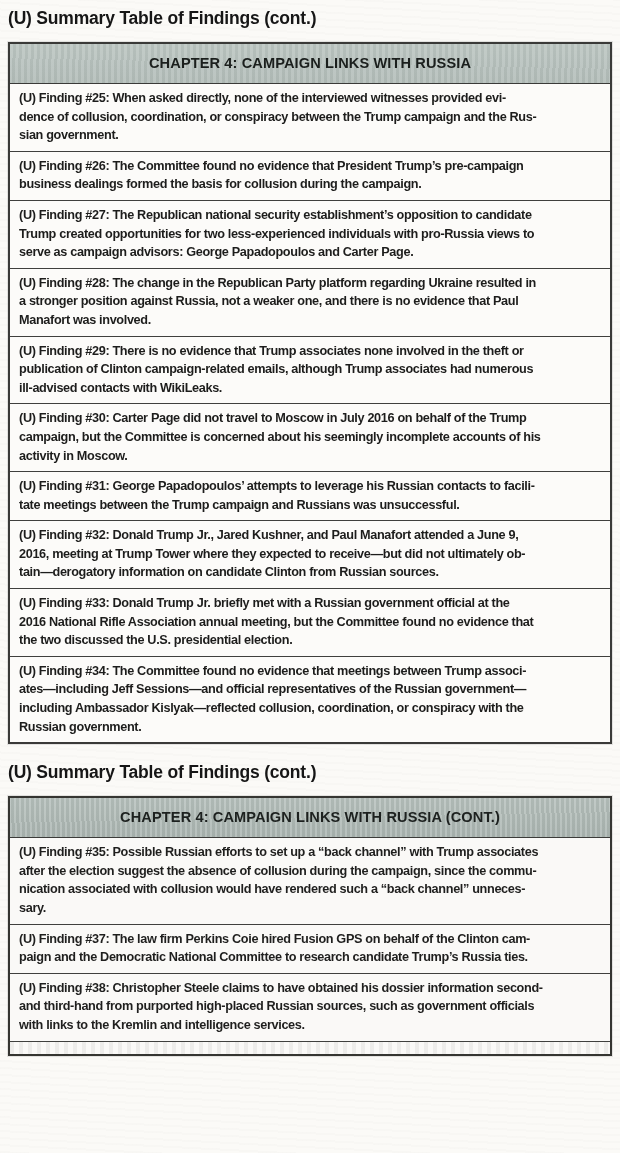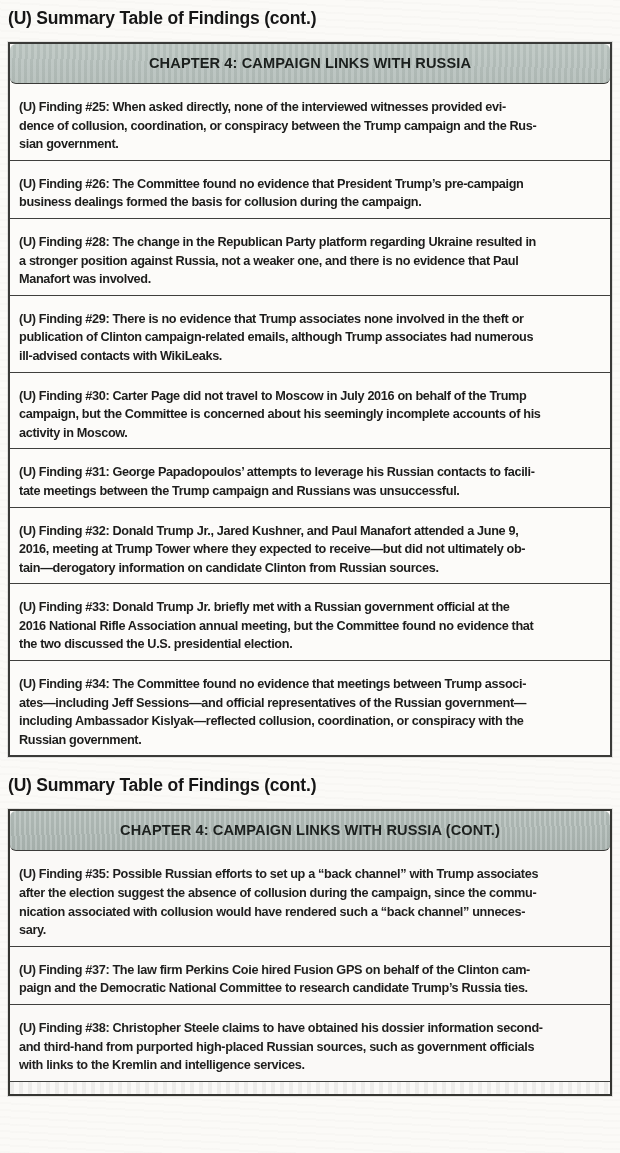--- a/index.html
+++ b/index.html
@@ -42,25 +42,24 @@
     background:
       repeating-linear-gradient(92deg, rgba(255,255,255,0.10) 0 3px, rgba(90,100,95,0.07) 3px 6px),
       linear-gradient(#bcc6c2, #b3bdb9);
     border-bottom: 1.6px solid #3a3a38;
     text-align: center;
     font-weight: 700;
     font-size: 14.6px;
     letter-spacing: 0.1px;
     padding: 11px 6px 12px 6px;
     color: #1b1f1d;
-    border-radius: 6px;
   }
   .trow {
     border-bottom: 1.5px solid #3f3f3d;
-    padding: 14px 9px 6px 9px;
+    padding: 5px 9px 6px 9px;
     font-size: 12.7px;
     font-weight: 700;
     line-height: 18.6px;
     letter-spacing: -0.35px;
     white-space: pre-line;
     color: #1d1d1c;
   }
   .trow:last-child { border-bottom: none; }
   .trow.partial {
     height: 12px;
@@ -88,20 +87,23 @@
   <div class="section1">
     <h2 class="sec-title"><span>(U) </span><span class="underl">Summary Table of Findings (cont.)</span></h2>
 
     <div class="ftable">
       <div class="thead">CHAPTER 4: CAMPAIGN LINKS WITH RUSSIA</div>
       <div class="trow">(U) Finding #25: When asked directly, none of the interviewed witnesses provided evi-
 dence of collusion, coordination, or conspiracy between the Trump campaign and the Rus-
 sian government.</div>
       <div class="trow">(U) Finding #26: The Committee found no evidence that President Trump’s pre-campaign
 business dealings formed the basis for collusion during the campaign.</div>
+      <div class="trow">(U) Finding #27: The Republican national security establishment’s opposition to candidate
+Trump created opportunities for two less-experienced individuals with pro-Russia views to
+serve as campaign advisors: George Papadopoulos and Carter Page.</div>
       <div class="trow">(U) Finding #28: The change in the Republican Party platform regarding Ukraine resulted in
 a stronger position against Russia, not a weaker one, and there is no evidence that Paul
 Manafort was involved.</div>
       <div class="trow">(U) Finding #29: There is no evidence that Trump associates none involved in the theft or
 publication of Clinton campaign-related emails, although Trump associates had numerous
 ill-advised contacts with WikiLeaks.</div>
       <div class="trow">(U) Finding #30: Carter Page did not travel to Moscow in July 2016 on behalf of the Trump
 campaign, but the Committee is concerned about his seemingly incomplete accounts of his
 activity in Moscow.</div>
       <div class="trow">(U) Finding #31: George Papadopoulos’ attempts to leverage his Russian contacts to facili-

